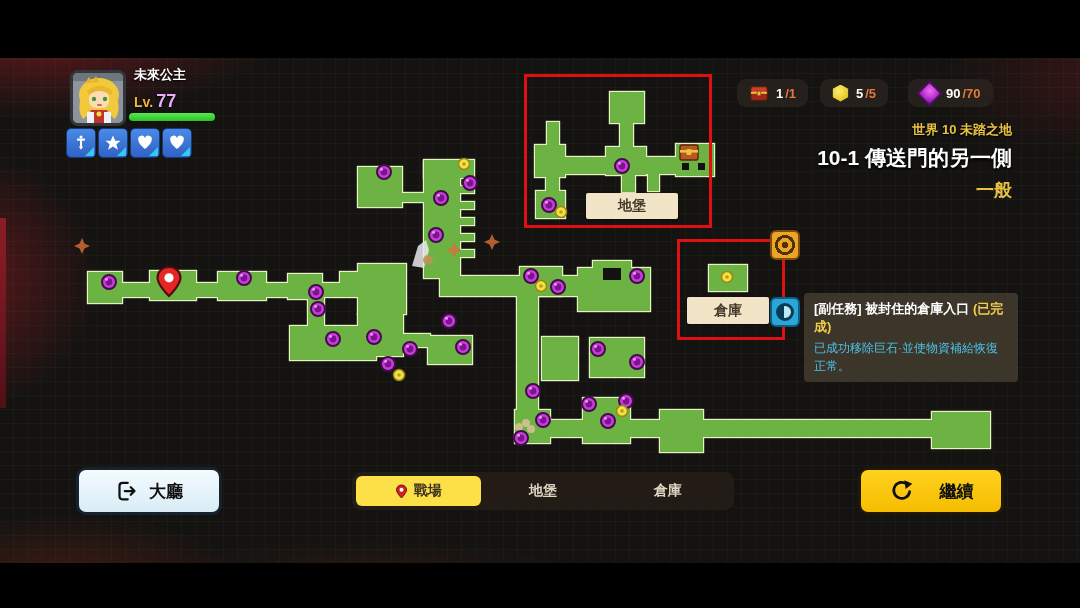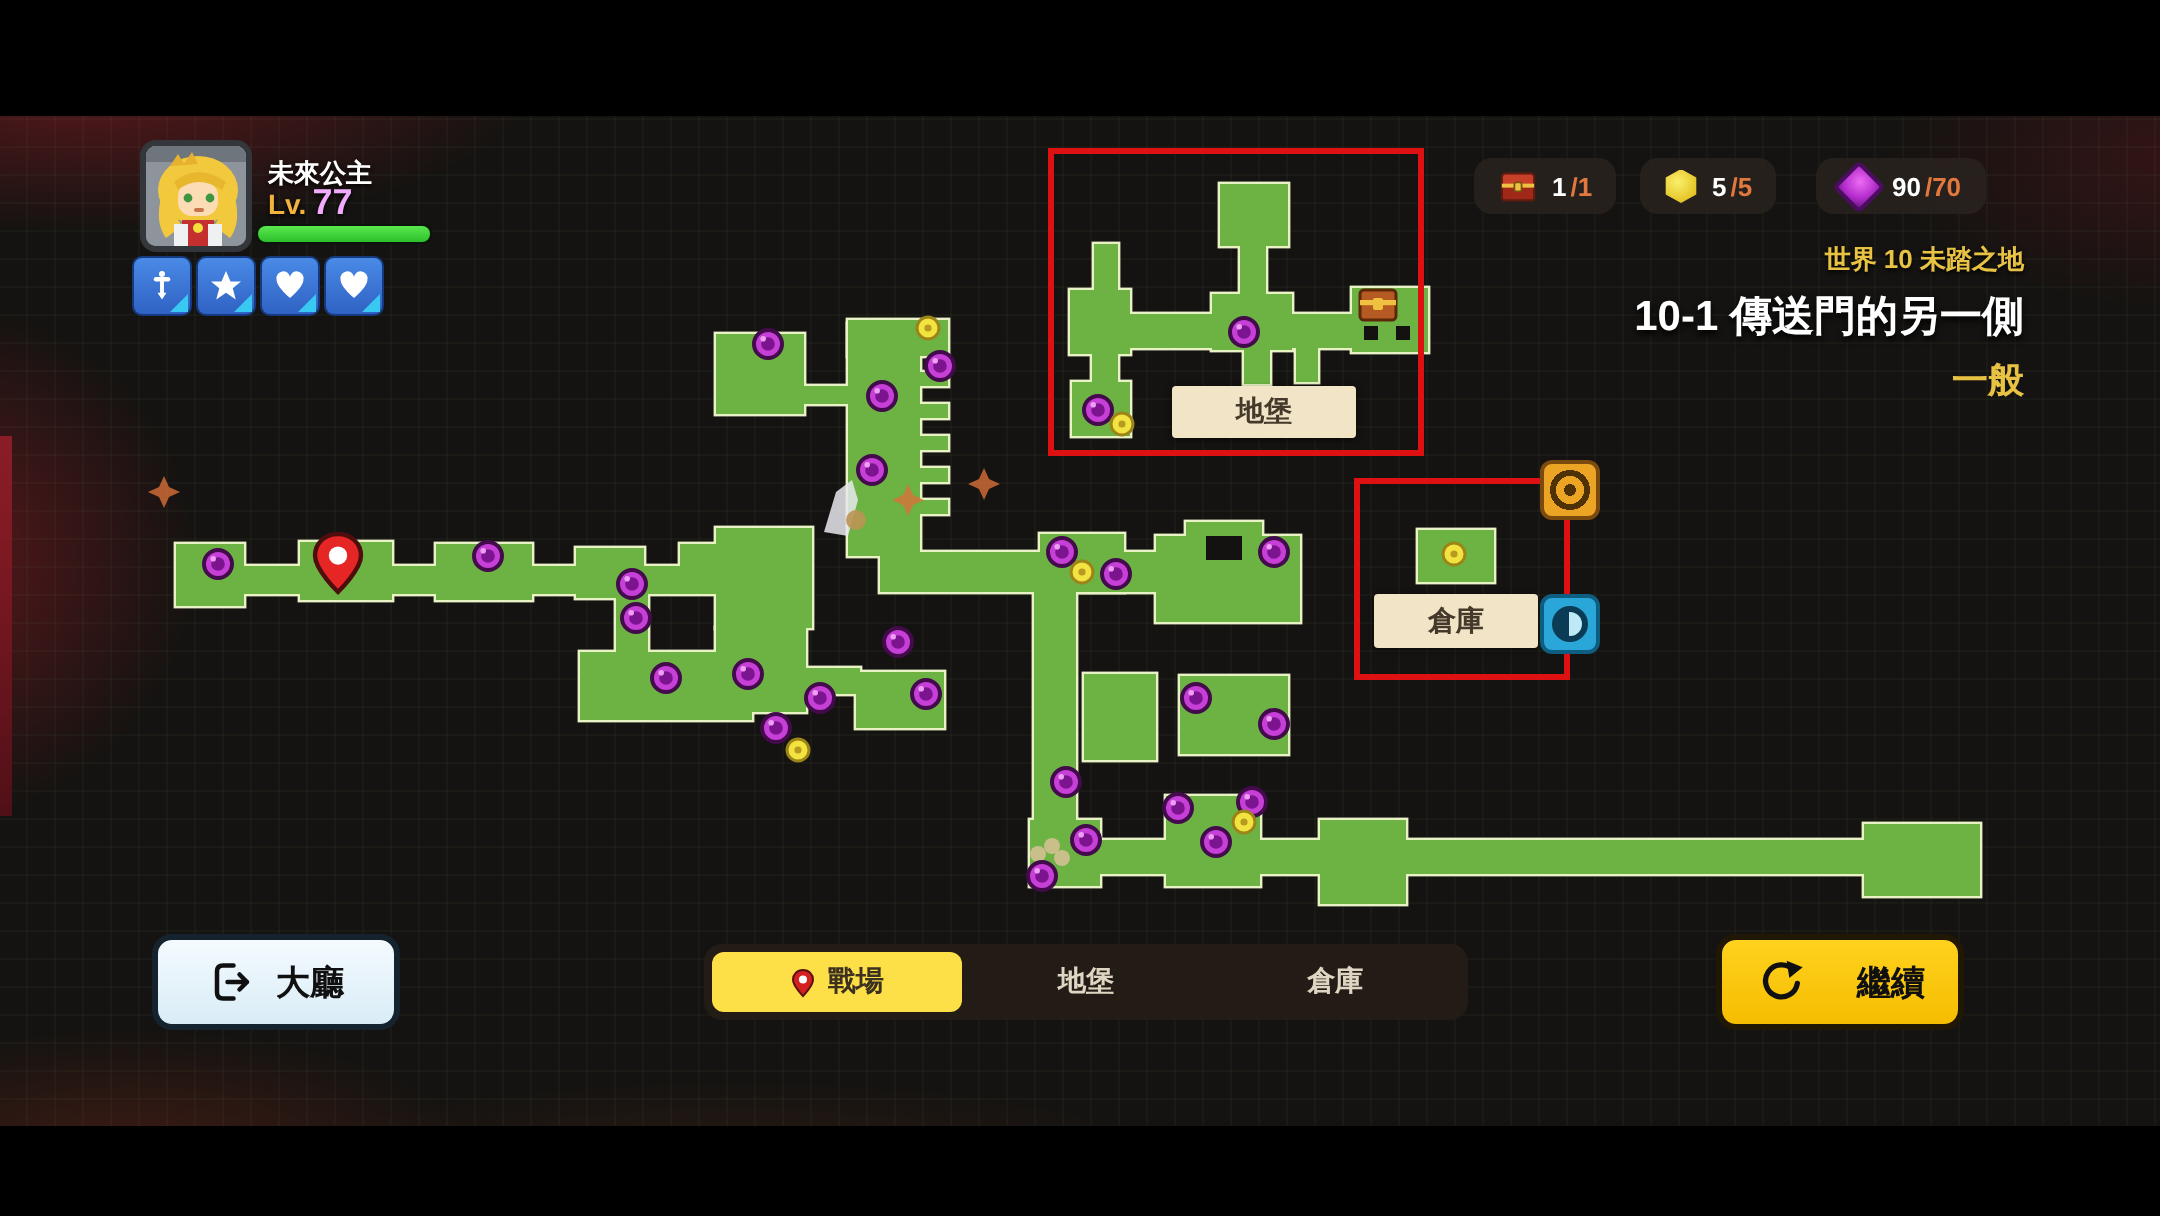--- a/index.html
+++ b/index.html
@@ -16,21 +16,21 @@
   #grid{position:absolute;inset:0;background:
     repeating-linear-gradient(0deg, transparent 0 13px, rgba(110,145,95,.055) 13px 14px),
     repeating-linear-gradient(90deg, transparent 0 13px, rgba(110,145,95,.055) 13px 14px);}
   .redstreak{position:absolute;left:0;top:160px;width:6px;height:190px;
     background:linear-gradient(#9a1e2a,#5a0f18);opacity:.85;}
   
   .abs{position:absolute;}
   
   #avatar{left:70px;top:70px;width:56px;height:56px;border-radius:8px;overflow:hidden;
     border:3px solid #33363a;background:#8d949c;box-sizing:border-box;}
-  #player-name{left:134px;top:78px;color:#fff;font-size:13px;font-weight:bold;text-shadow:0 1px 2px #000;}
+  #player-name{left:134px;top:66px;color:#fff;font-size:13px;font-weight:bold;text-shadow:0 1px 2px #000;}
   #player-level{left:134px;top:91px;font-size:18px;font-weight:bold;text-shadow:0 1px 2px #000;}
   #player-level .lv{color:#f2b33c;font-size:14px;margin-right:3px;}
   #player-level .num{color:#f0abfc;}
   #hp-track{left:128px;top:112px;width:86px;height:8px;border-radius:4px;background:#13240f;
     border:1px solid #0a140a;}
   #hp-fill{position:absolute;left:0;top:0;height:100%;width:100%;border-radius:4px;
     background:linear-gradient(#5ae84e,#2dc02c);}
   .badge{width:28px;height:28px;border-radius:5px;background:linear-gradient(#4a8ae6,#2f62c4);
     border:1px solid #163a80;display:flex;align-items:center;justify-content:center;top:128px;}
   .badge:after{content:"";position:absolute;right:1px;bottom:1px;border-style:solid;
@@ -64,21 +64,21 @@
   #quest-icon-side{left:770px;top:297px;border:2px solid #0d5e80;background:#2aa7d8;
     display:flex;align-items:center;justify-content:center;}
   #quest-icon-side .c{width:18px;height:18px;border-radius:50%;border:3px solid #0a3c55;
     background:linear-gradient(90deg,#0a3c55 0 45%,#bfe9f7 45%);box-sizing:border-box;}
   
   .red-rect{border:3px solid #dd1111;box-sizing:border-box;}
   .map-label{background:#f2e4c6;color:#44392a;font-size:14px;font-weight:bold;
     display:flex;align-items:center;justify-content:center;border-radius:2px;
     box-shadow:0 1px 3px rgba(0,0,0,.5);}
   
-  .big-btn{top:467px;width:124px;height:48px;border-radius:10px;display:flex;align-items:center;
+  .big-btn{top:467px;width:146px;height:48px;border-radius:10px;display:flex;align-items:center;
     justify-content:center;gap:10px;font-size:17px;font-weight:bold;color:#101010;
     box-sizing:border-box;cursor:pointer;}
   #lobby-btn{left:76px;background:linear-gradient(#f4fbff,#d9ecf6);border:3px solid #15232e;}
   #continue-btn{left:858px;background:linear-gradient(#ffd21e,#f5bd00);border:3px solid #201804;gap:27px;}
   #tab-bar{left:352px;top:472px;width:382px;height:38px;border-radius:9px;
     background:rgba(38,30,23,.88);display:flex;align-items:center;padding:4px;box-sizing:border-box;}
   .tab{flex:1;height:30px;border-radius:6px;display:flex;align-items:center;justify-content:center;
     gap:6px;color:#ded5c2;font-size:14px;font-weight:bold;cursor:pointer;}
   .tab.active{background:#fde047;color:#3c3120;}
   
@@ -380,20 +380,27 @@
   </div>
 
   <div id="world-line" class="abs">世界 10 未踏之地</div>
   <div id="stage-title" class="abs">10-1 傳送門的另一側</div>
   <div id="difficulty" class="abs">一般</div>
 
   <div id="quest-icon-main" class="abs quest-icon"></div>
   <div id="quest-icon-side" class="abs quest-icon">
       <div class="c"></div>
     </div>
+  <div class="abs quest-panel q-side" style="top:293px">
+    <div class="quest-title">
+      <span>[副任務] 被封住的倉庫入口</span>
+      <span class="quest-status">(已完成)</span>
+    </div>
+    <div class="quest-desc">已成功移除巨石·並使物資補給恢復正常。</div>
+  </div>
 
   <div id="lobby-btn" class="abs big-btn">
     <svg width="24" height="24" viewBox="0 0 32 32">
       <path d="M17 5 H10 q-4 0 -4 4 v14 q0 4 4 4 h7" fill="none" stroke="#101010" stroke-width="3" stroke-linecap="round"></path>
       <path d="M13 16 h13 M21 11 l5 5 -5 5" fill="none" stroke="#101010" stroke-width="3" stroke-linecap="round" stroke-linejoin="round"></path>
     </svg>
     <span>大廳</span>
   </div>
 
   <div id="tab-bar" class="abs">

